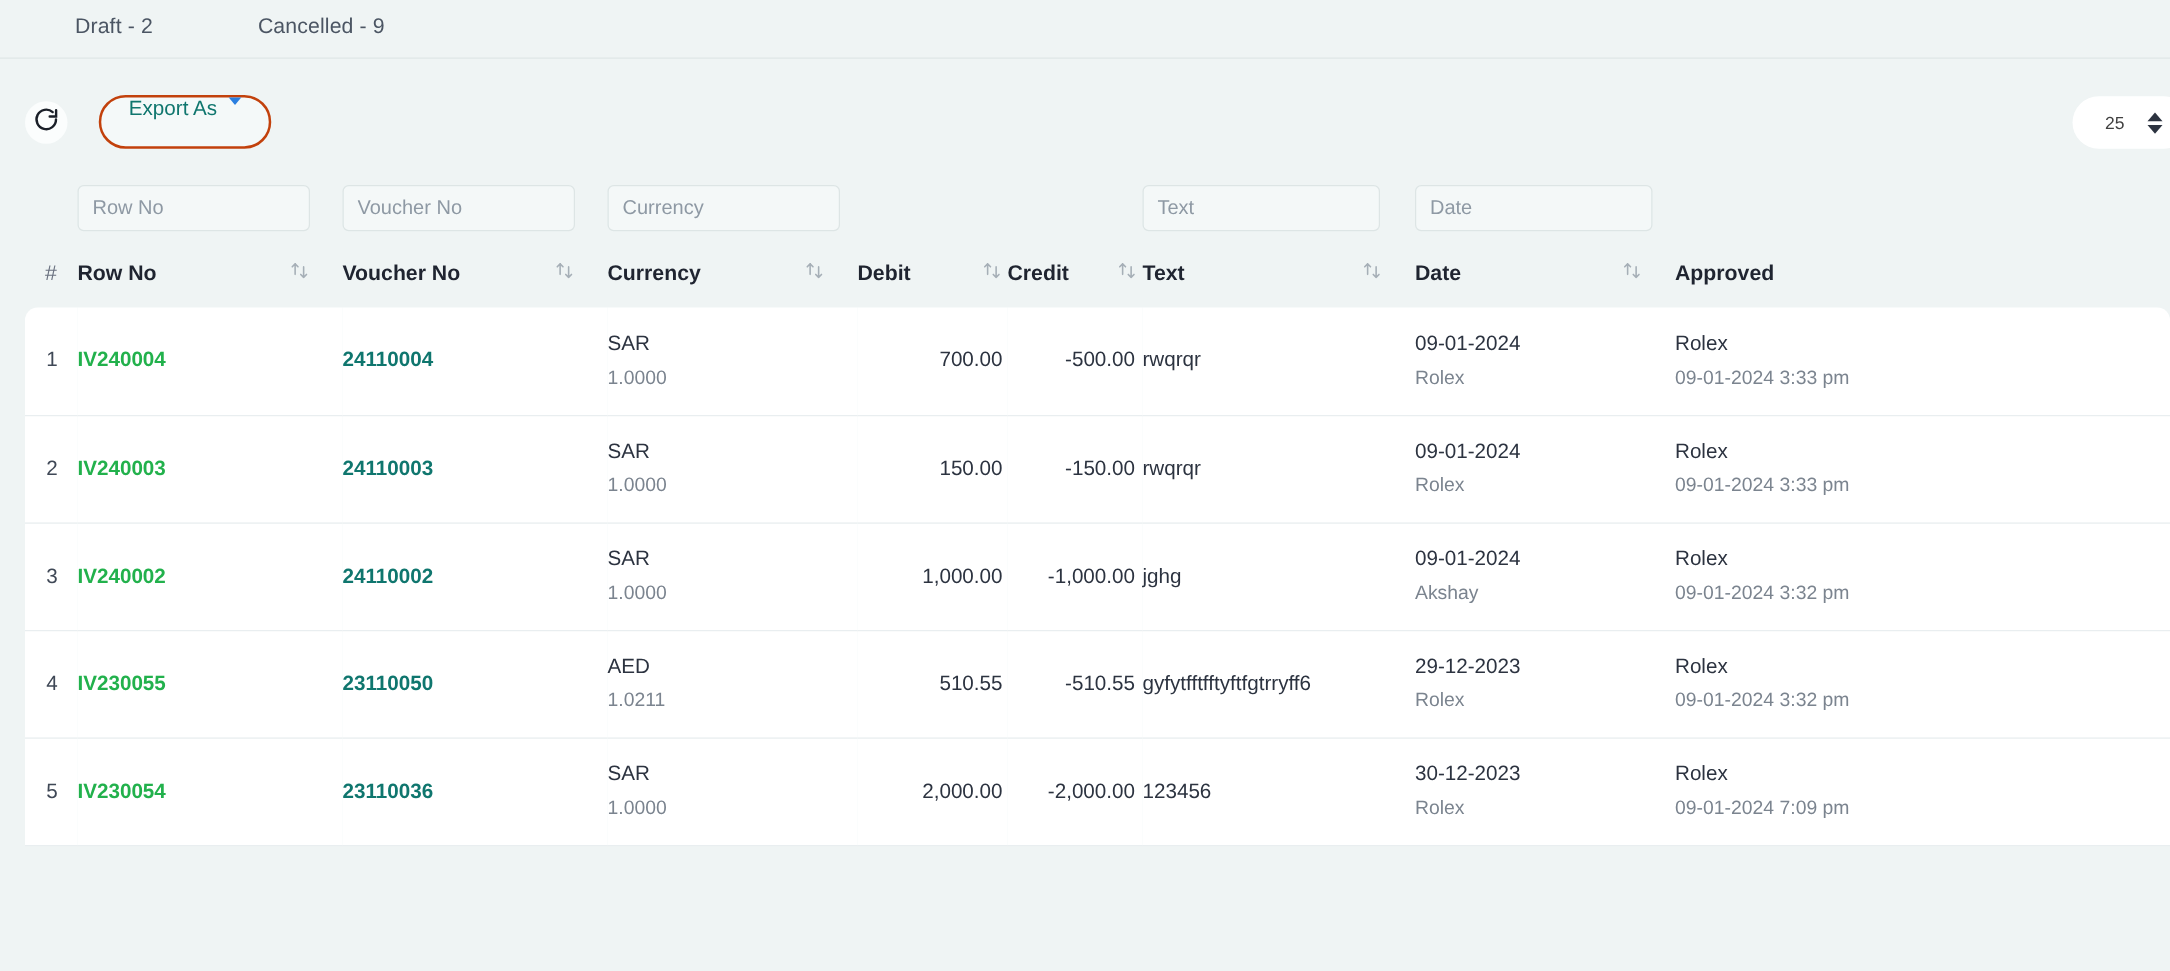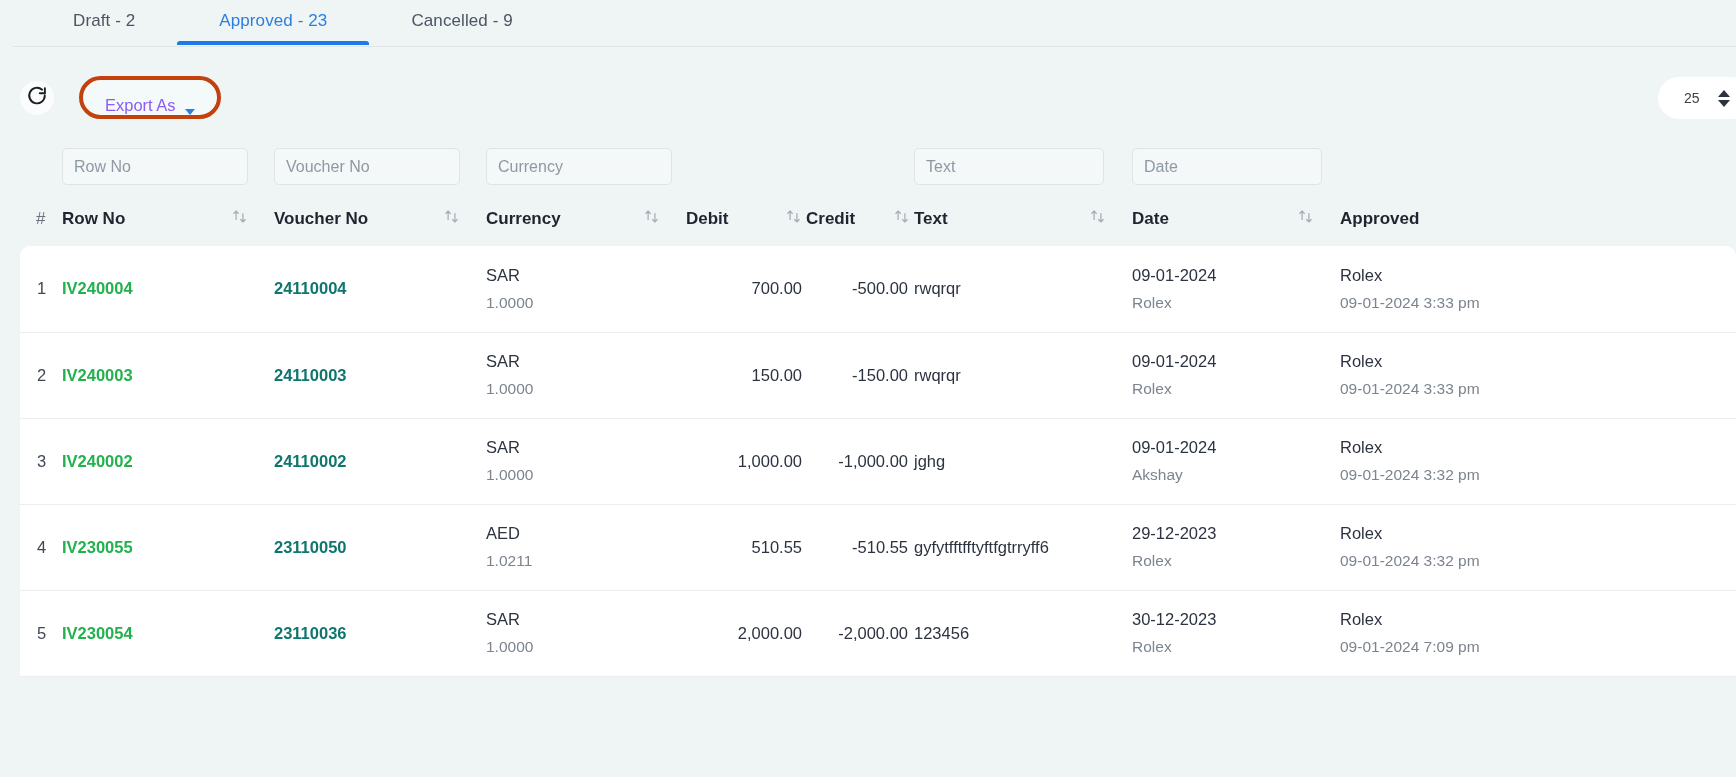--- a/index.html
+++ b/index.html
@@ -14,21 +14,20 @@
   }
 
   
   .tabstrip {
     position: relative;
     height: 47px;
     background: #eff4f4;
     display: flex;
     align-items: flex-start;
     padding-left: 18px;
-    margin-left: 13px;
   }
   .tabstrip::after {
     content: "";
     position: absolute;
     left: 0; right: 0; bottom: 0;
     height: 1px;
     background: #dfe6e6;
   }
   .tab {
     position: relative;
@@ -66,28 +65,28 @@
     align-items: center;
     justify-content: center;
     cursor: pointer;
     padding: 0;
     flex: none;
   }
   .export-btn {
     margin-left: 25px;
     height: 43px;
     padding: 0 22px;
-    border: 4px solid #c2410c;
+    border: 2px solid #c2410c;
     border-radius: 22px;
     background: #f4f9f9;
-    color: #8b5cf6;
+    color: #0f766e;
     font-size: 16.5px;
     font-family: "Liberation Sans", sans-serif;
     display: flex;
-    align-items: flex-end;
+    align-items: flex-start;
     gap: 9px;
     cursor: pointer;
     white-space: nowrap;
   }
   .caret-down {
     width: 0; height: 0;
     border-left: 5px solid transparent;
     border-right: 5px solid transparent;
     border-top: 6px solid #2a7fe0;
     display: inline-block;
@@ -221,23 +220,20 @@
     margin-top: 9px;
   }
   .main-line { display: block; }
 </style>
 </head>
 <body>
 
 <div class="tabstrip">
   <div class="tab">
     <span>Draft - 2</span>
-  </div>
-  <div class="tab active">
-    <span>Approved - 23</span>
   </div>
   <div class="tab">
     <span>Cancelled - 9</span>
   </div>
 </div>
 
 <div class="toolbar">
 
   <button class="refresh-btn">
     <span>

